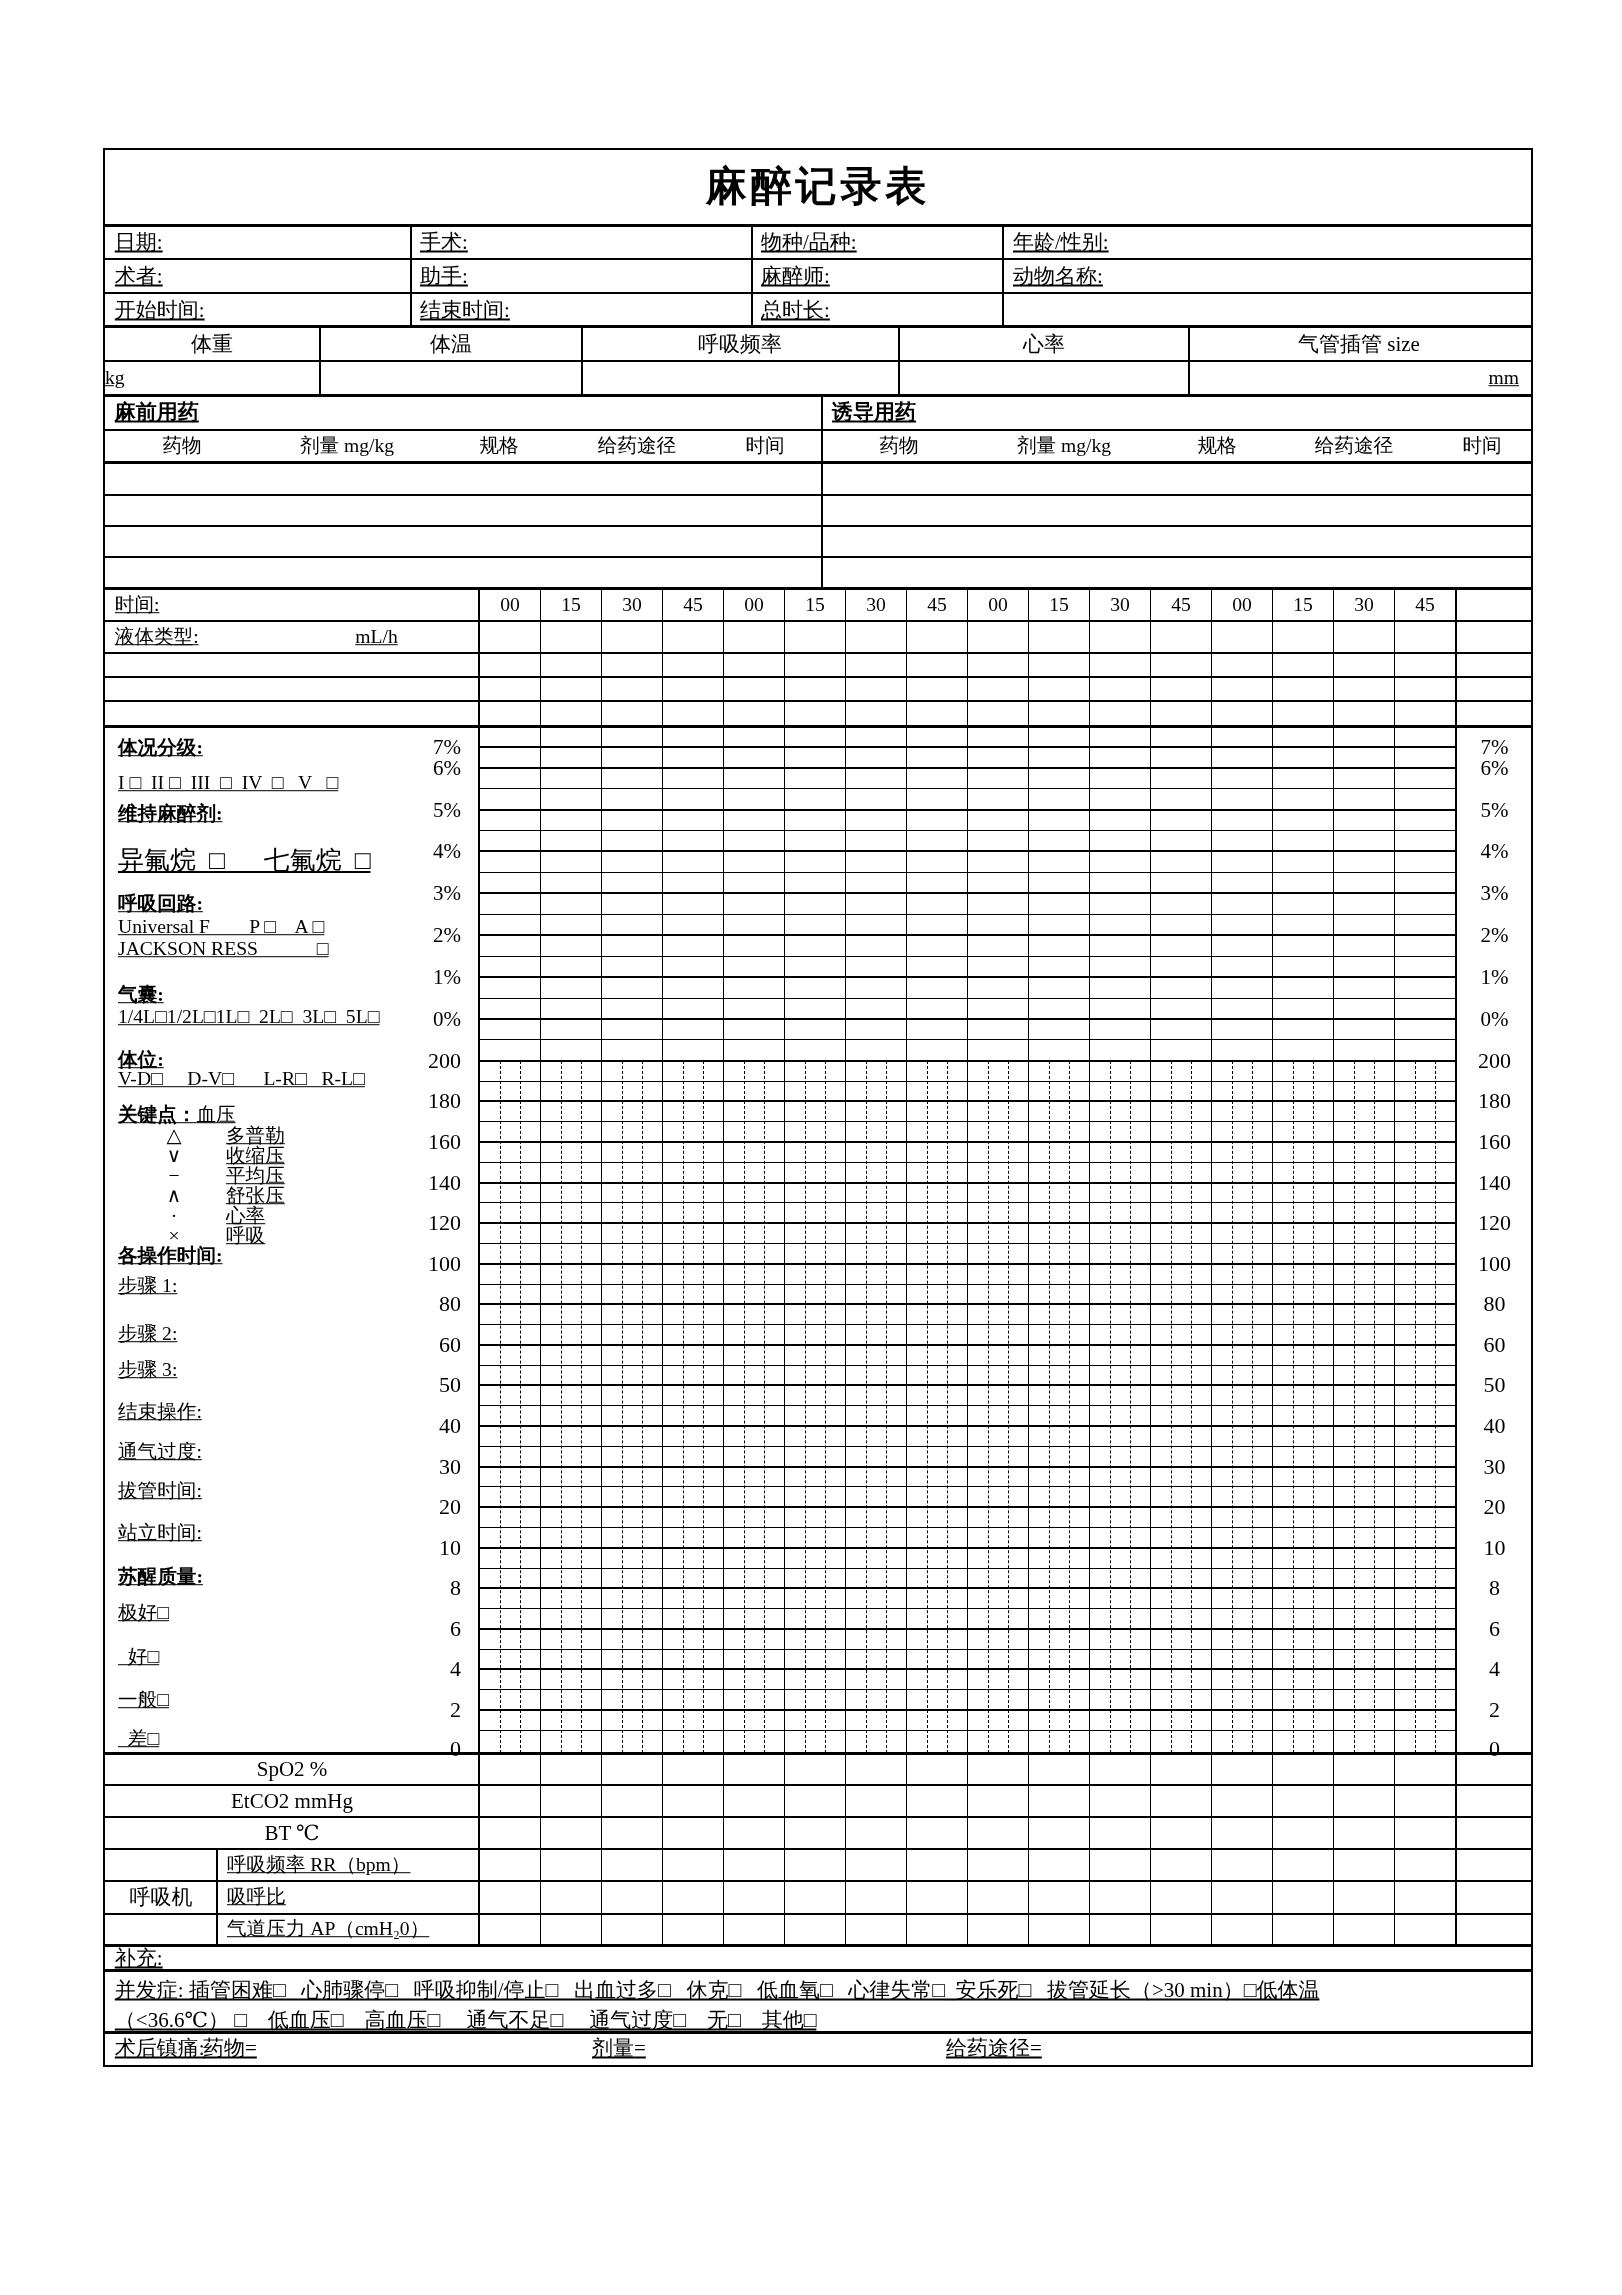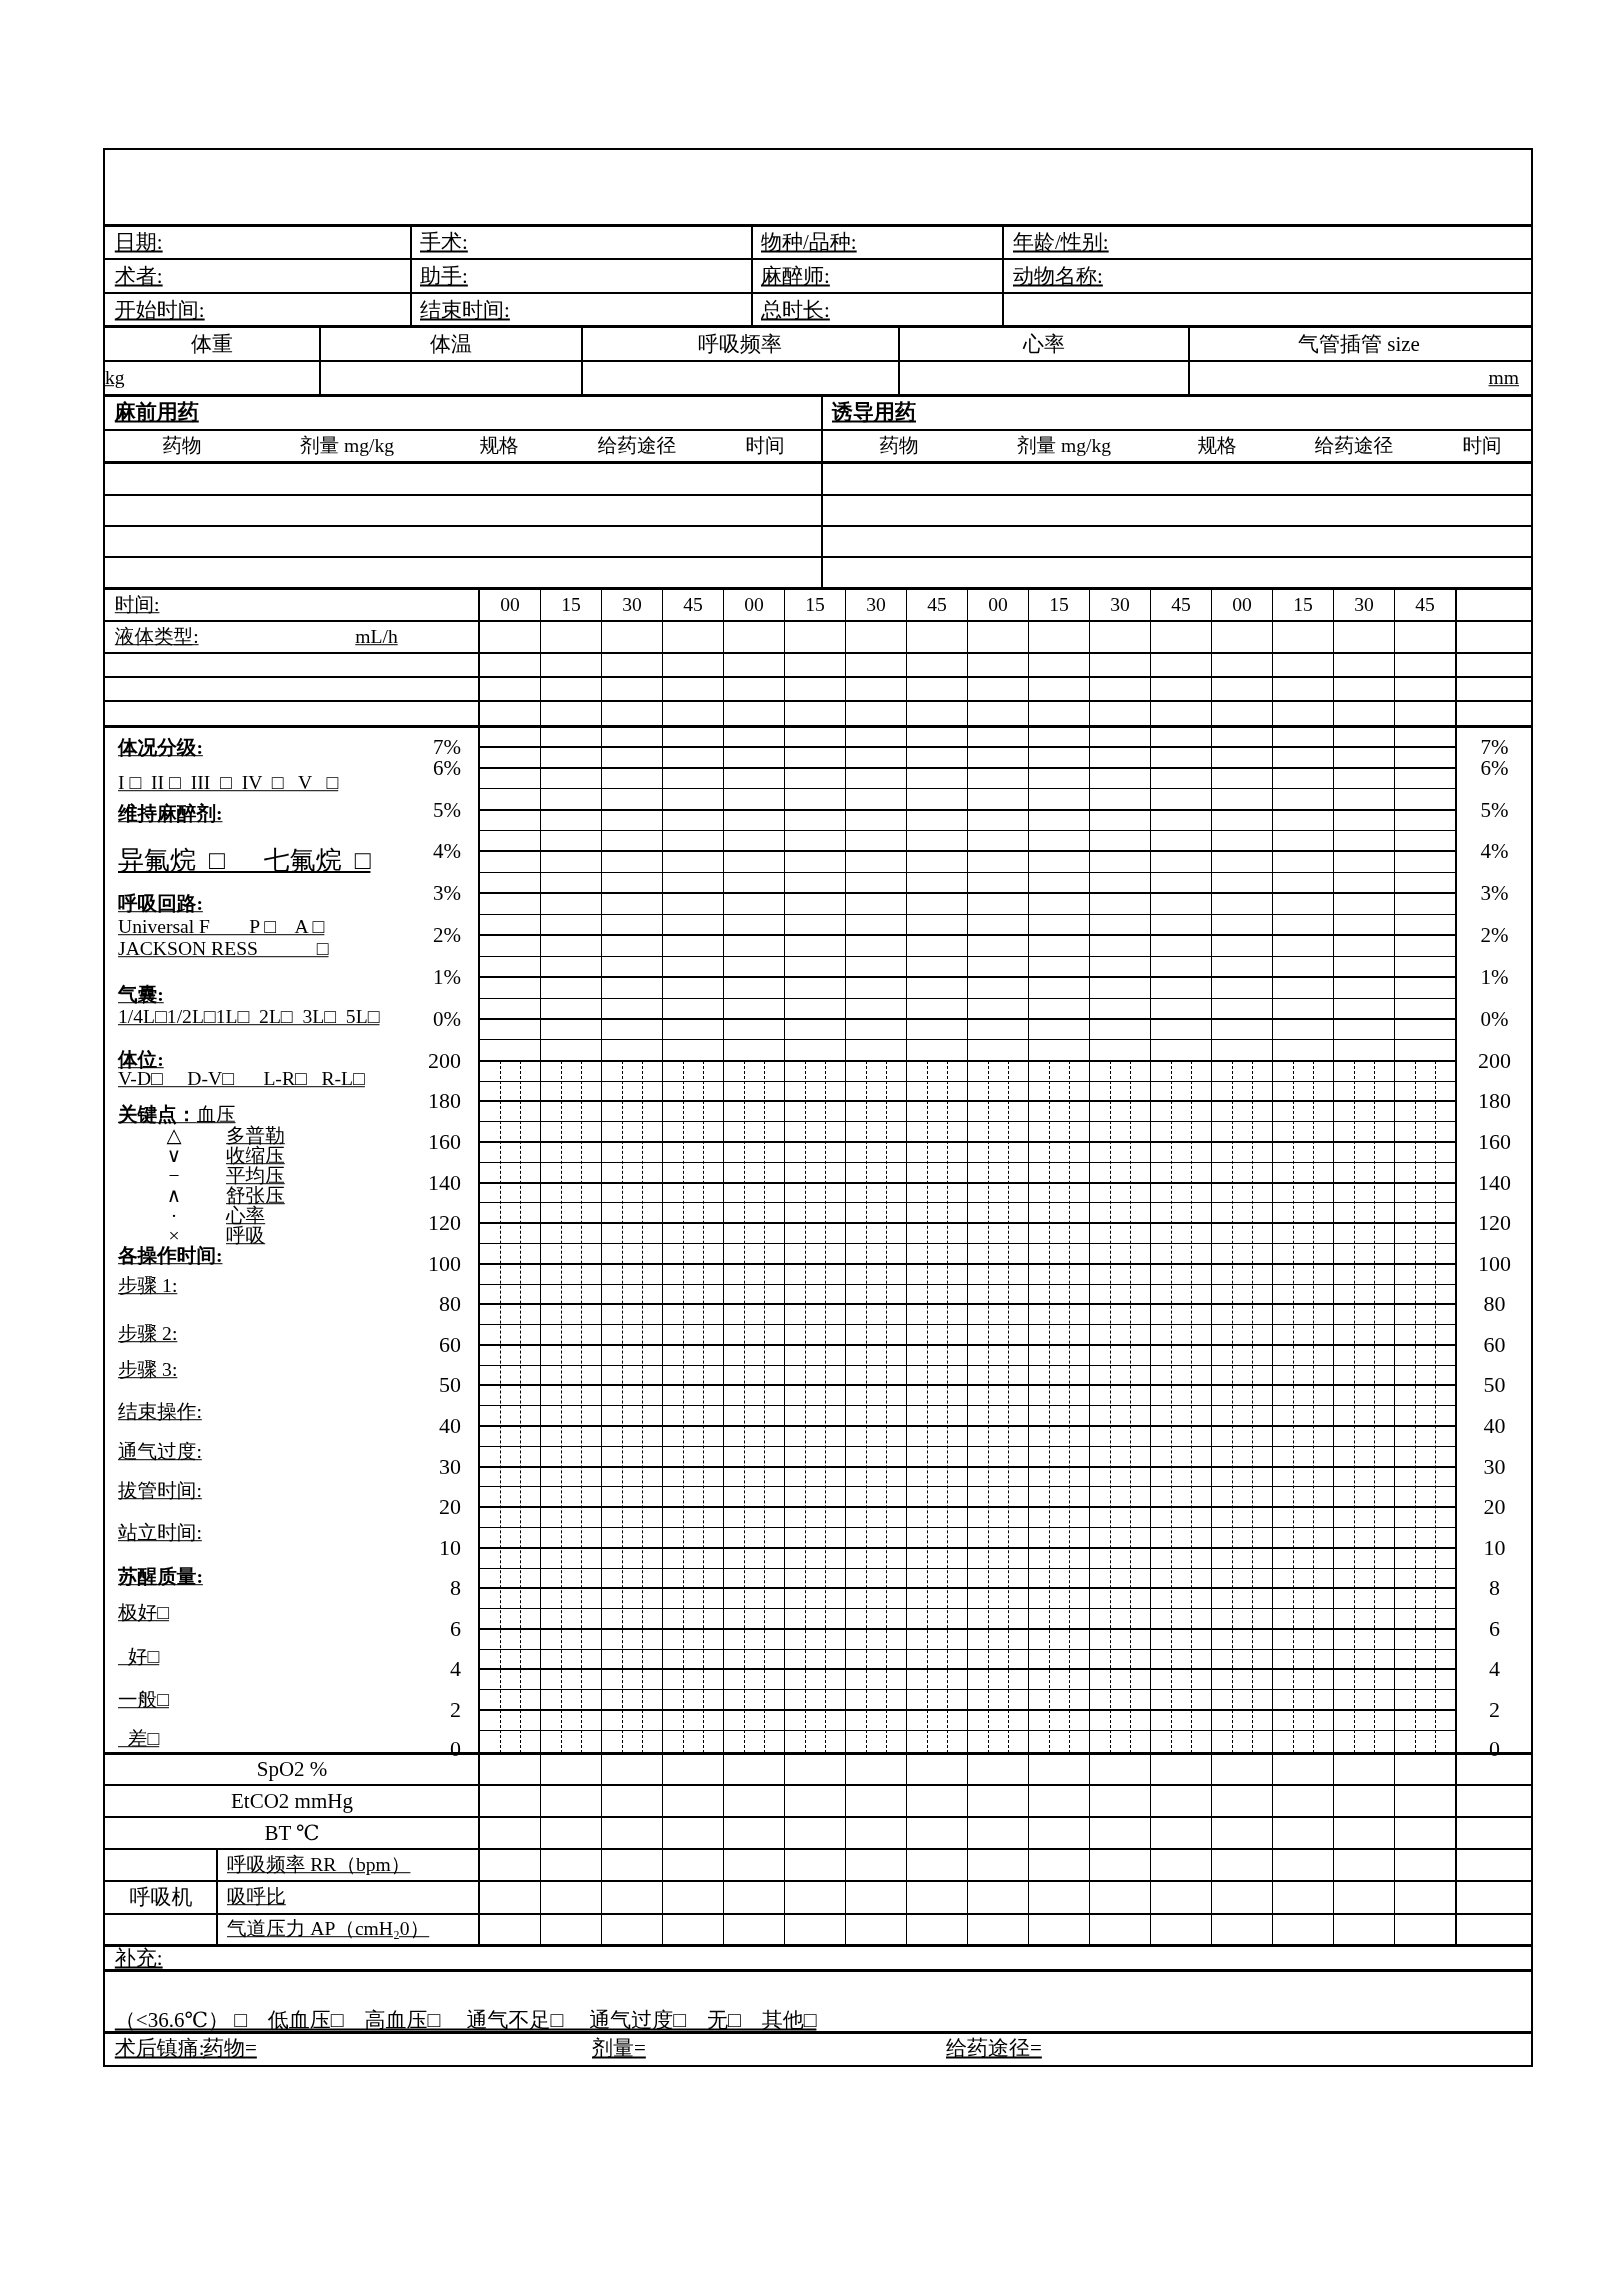--- a/index.html
+++ b/index.html
@@ -20,20 +20,21 @@
   .axl{position:absolute;left:0;width:356px;text-align:right;line-height:1;
        transform:translateY(-50%);font-size:21px;}
   .axr{position:absolute;left:1356px;width:67px;text-align:center;line-height:1;
        transform:translateY(-50%);font-size:21px;}
 </style>
 </head>
 <body>
 
 <div class="form">
 
+  <div class="title">麻醉记录表</div>
 
   <span class="t fs32" style="left:9.8px;top:92px">日期:</span>
   <span class="t fs32" style="left:315px;top:92px">手术:</span>
   <span class="t fs32" style="left:656px;top:92px">物种/品种:</span>
   <span class="t fs32" style="left:908px;top:92px">年龄/性别:</span>
   <span class="t fs32" style="left:9.8px;top:126px">术者:</span>
   <span class="t fs32" style="left:315px;top:126px">助手:</span>
   <span class="t fs32" style="left:656px;top:126px">麻醉师:</span>
   <span class="t fs32" style="left:908px;top:126px">动物名称:</span>
   <span class="t fs32" style="left:9.8px;top:160px">开始时间:</span>
@@ -59,20 +60,21 @@
 
   <span class="tc fs32" style="left:187px;top:1619px">SpO2 %</span>
   <span class="tc fs32" style="left:187px;top:1651px">EtCO2 mmHg</span>
   <span class="tc fs32" style="left:187px;top:1683px">BT ℃</span>
   <span class="tc fs32" style="left:56px;top:1747px">呼吸机</span>
   <span class="t fs30" style="left:122px;top:1715px">呼吸频率 RR（bpm）</span>
   <span class="t fs30" style="left:122px;top:1747px">吸呼比</span>
   <span class="t fs30" style="left:122px;top:1779px">气道压力 AP（cmH₂0）</span>
 
   <span class="t fs32" style="left:9.8px;top:1808px">补充:</span>
+  <span class="t fs32" style="left:9.8px;top:1840px">并发症: 插管困难□   心肺骤停□   呼吸抑制/停止□   出血过多□   休克□   低血氧□   心律失常□_安乐死□   拔管延长（&gt;30 min）□低体温</span>
   <span class="t fs32" style="left:9.8px;top:1870px">（&lt;36.6℃） □    低血压□    高血压□     通气不足□     通气过度□    无□    其他□</span>
   <span class="t fs32" style="left:9.8px;top:1898px">术后镇痛:</span>
   <span class="t fs32" style="left:98px;top:1898px">药物=</span>
   <span class="t fs32" style="left:487px;top:1898px">剂量=</span>
   <span class="t fs32" style="left:841px;top:1898px">给药途径=</span>
 
 <div class="hl" style="top:74px;height:2.6px"></div>
     <div class="hl" style="top:108px;height:2px"></div>
     <div class="hl" style="top:142px;height:2px"></div>
     <div class="hl" style="top:175px;height:2.6px"></div>

